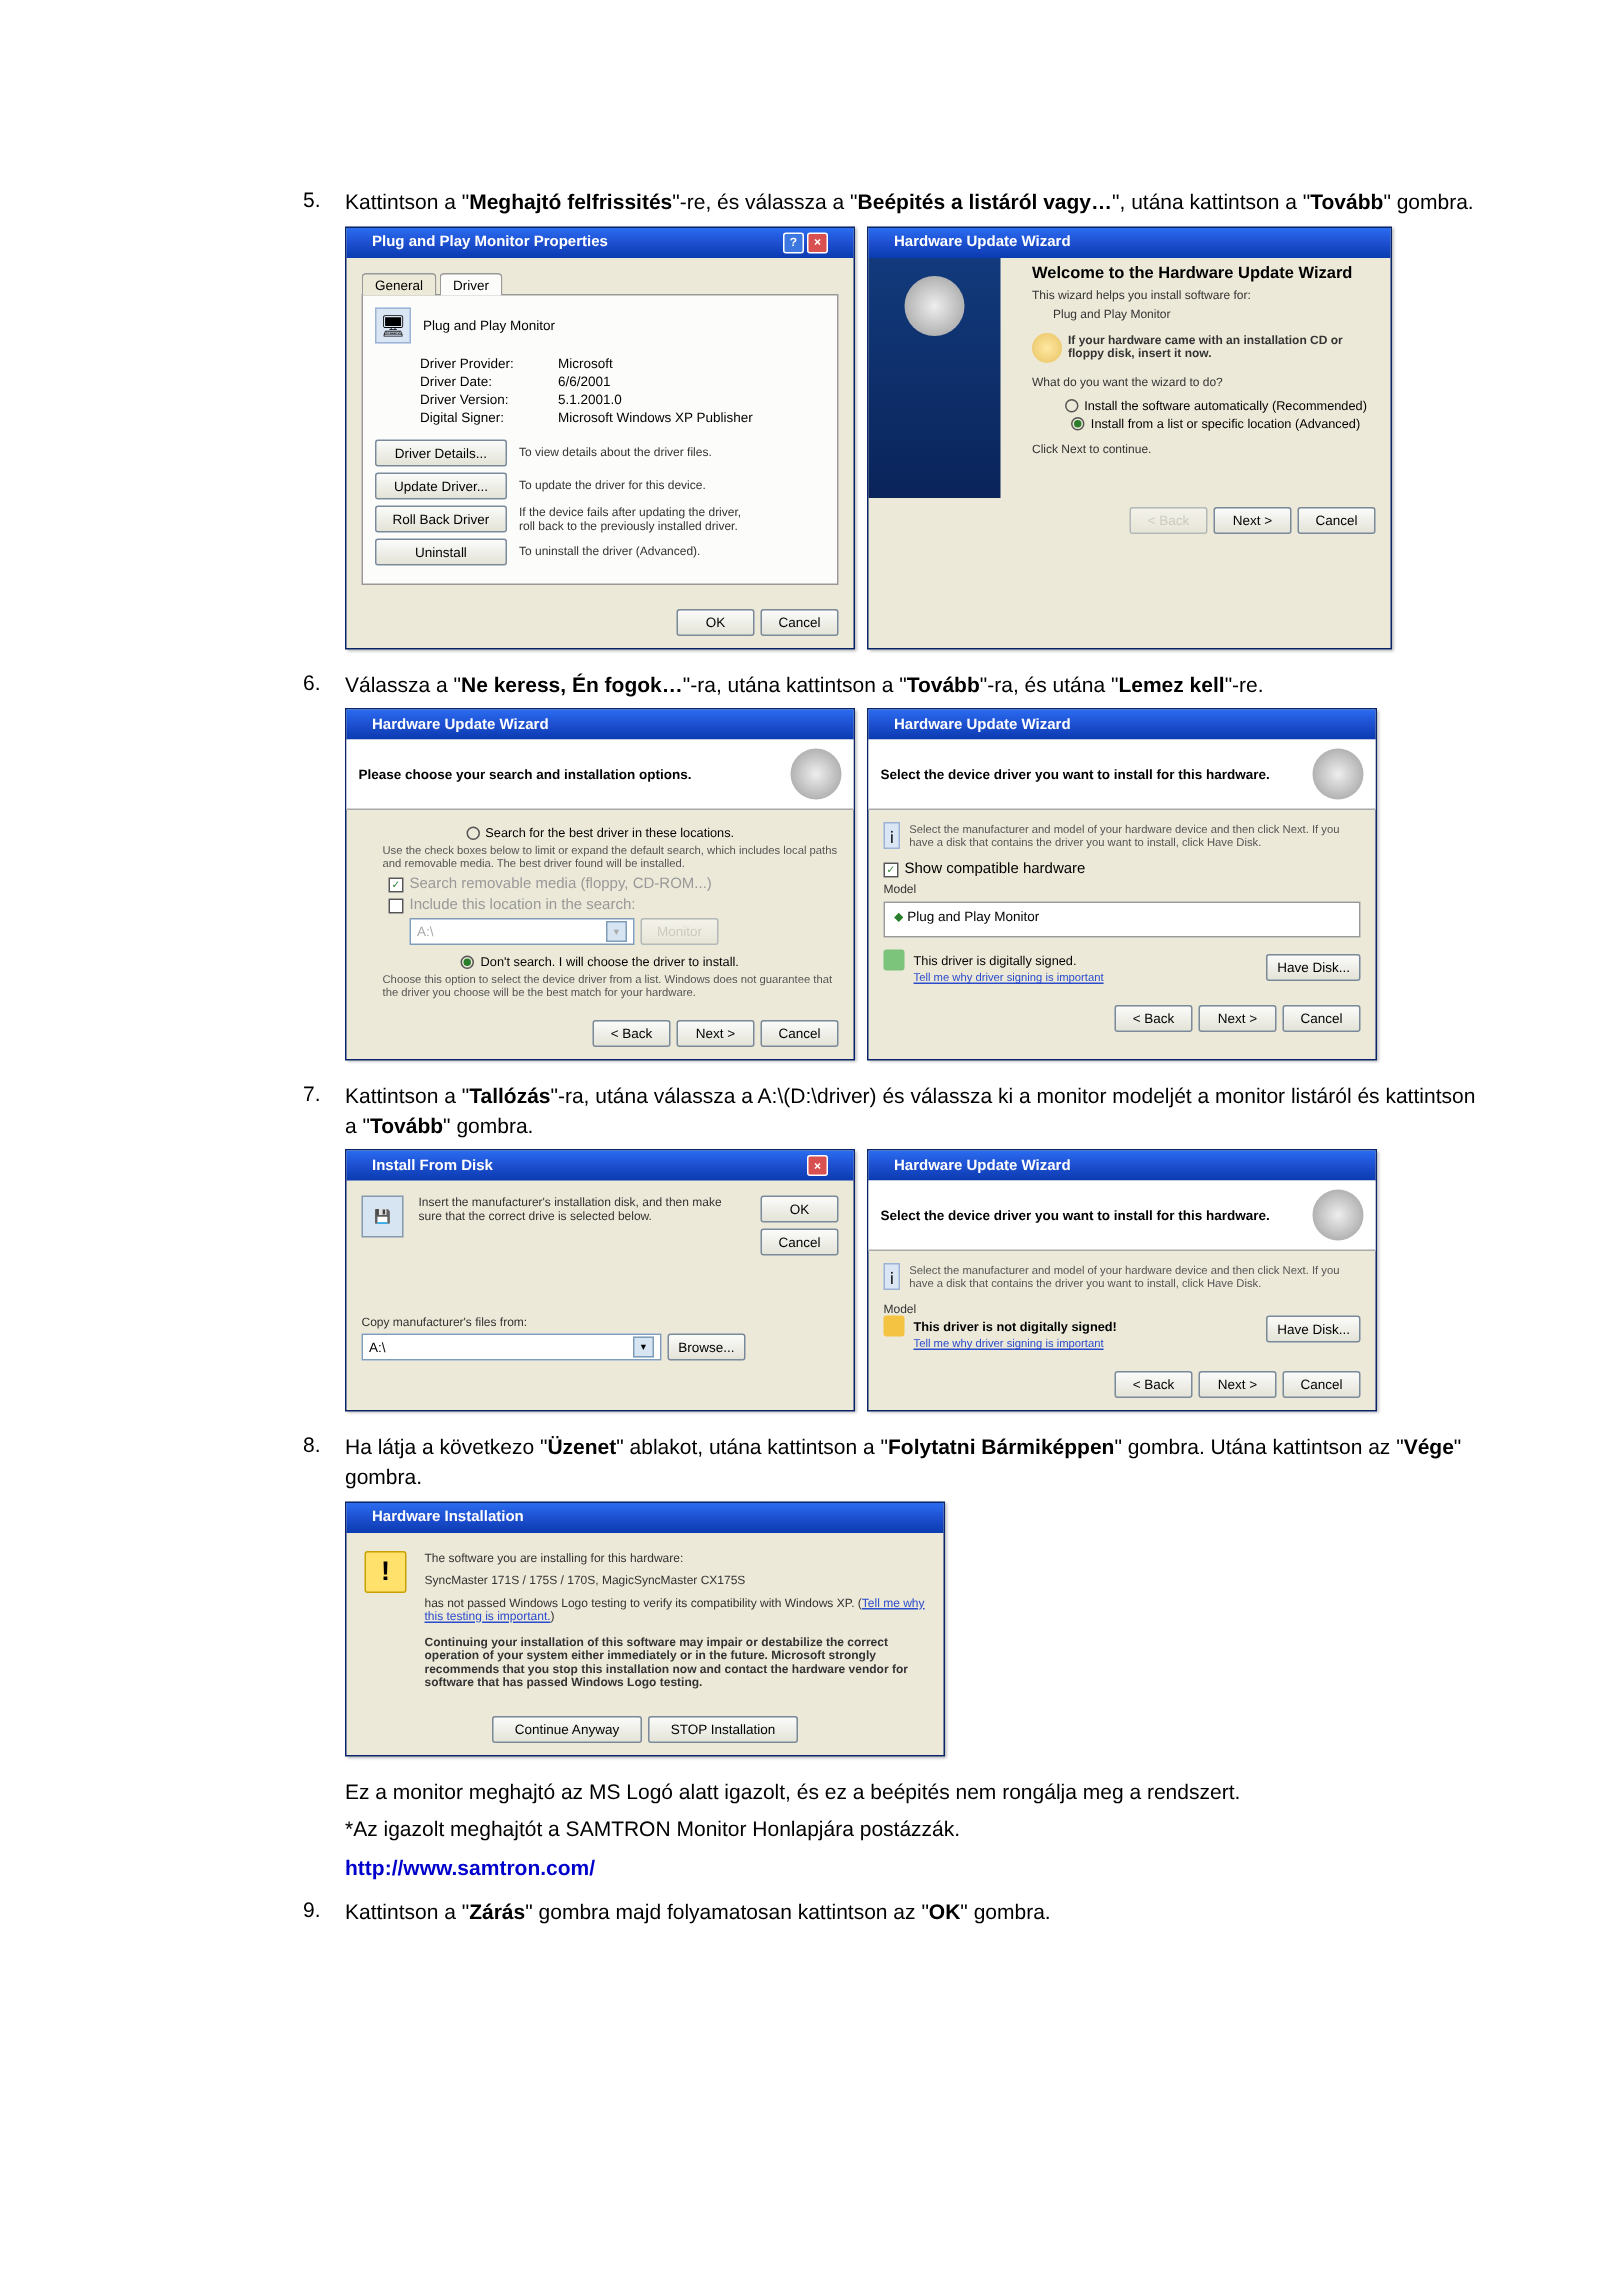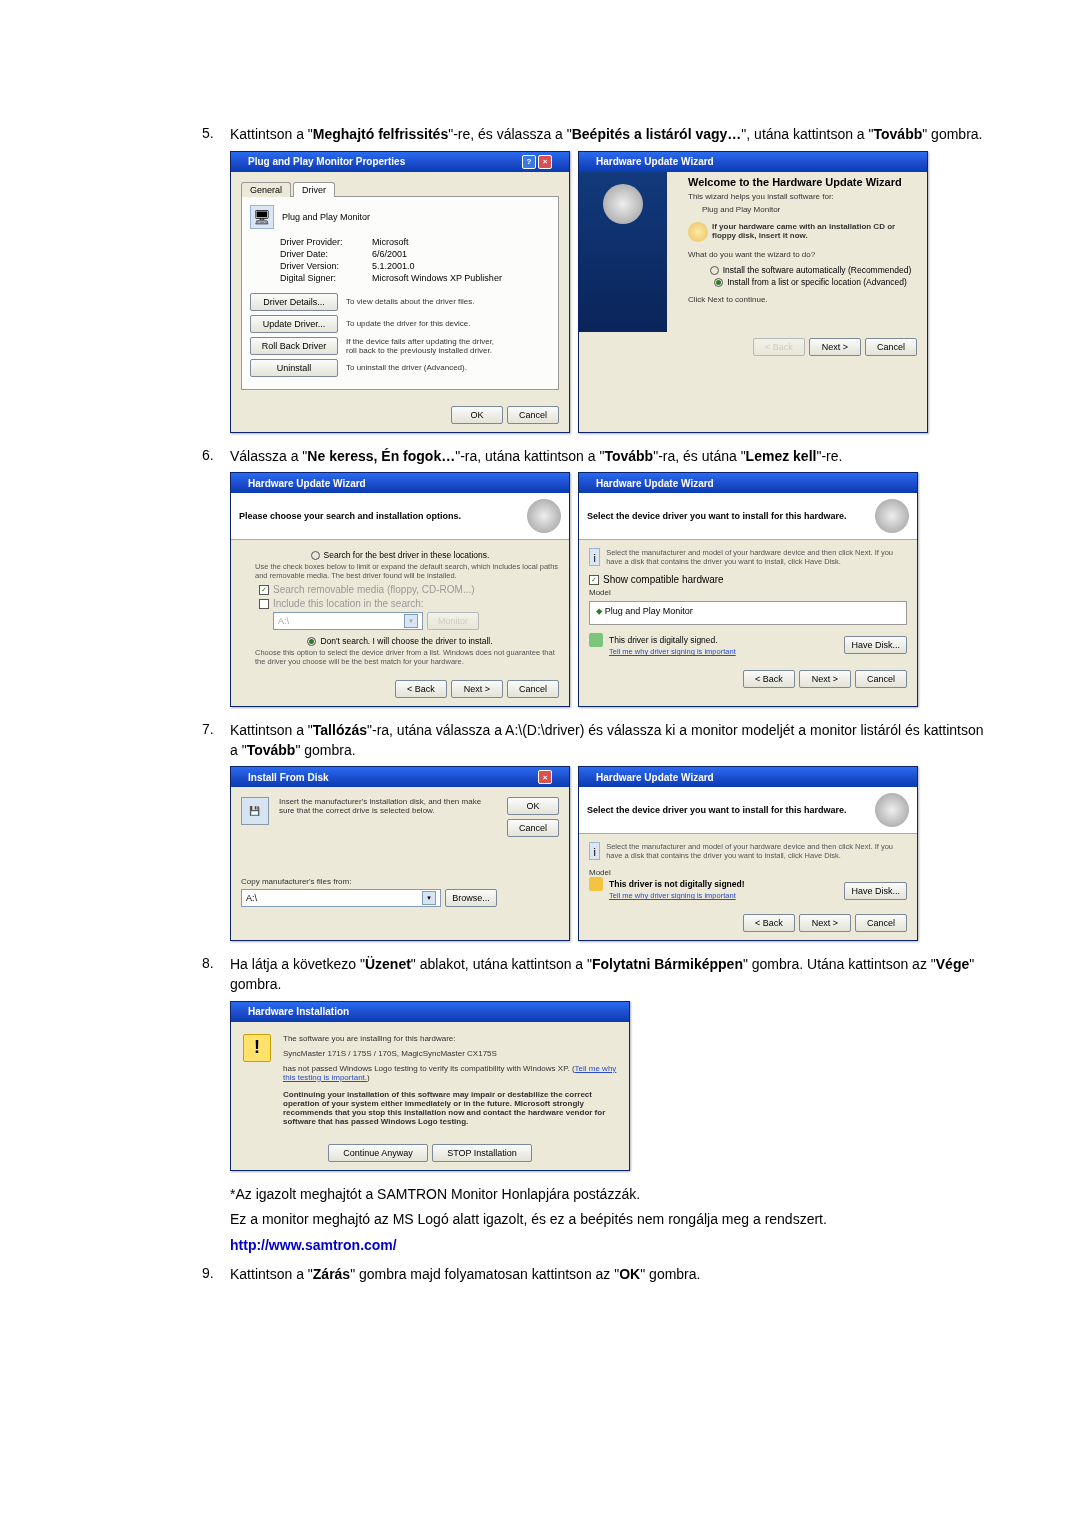--- a/index.html
+++ b/index.html
@@ -399,21 +399,21 @@
       <div class="subhead">
         <span>Select the device driver you want to install for this hardware.</span>
         <div class="cdicon" style="background:radial-gradient(#eee,#999);border-radius:50%"></div>
       </div>
       <div class="pane">
         <div style="display:flex;gap:6px;">
           <div class="iconbox" style="width:18px;height:18px;font-size:11px">ℹ</div>
           <span class="tinier">Select the manufacturer and model of your hardware device and then click Next. If you have a disk that contains the driver you want to install, click Have Disk.</span>
         </div>
         <div class="tiny" style="margin-top:8px">Model</div>
-        <div style="display:flex;align-items:flex-end;gap:6px;">
+        <div style="display:flex;align-items:flex-start;gap:6px;">
           <div style="flex:1">
             <div class="signline">
                     <div class="sigico warn"></div>
                     <span class="bold">This driver is not digitally signed!</span>
                   </div>
             <div class="bluelink tinier" style="margin-left:20px">Tell me why driver signing is important</div>
           </div>
           <button class="xpbtn">Have Disk...</button>
         </div>
       </div>
@@ -445,22 +445,22 @@
           </div>
           <div class="tiny bold" style="margin-top:8px">Continuing your installation of this software may impair or destabilize the correct operation of your system either immediately or in the future. Microsoft strongly recommends that you stop this installation now and contact the hardware vendor for software that has passed Windows Logo testing.</div>
         </div>
       </div>
       <div class="row-btns" style="justify-content:center">
         <button class="xpbtn" style="min-width:100px">Continue Anyway</button>
         <button class="xpbtn" style="min-width:100px">STOP Installation</button>
       </div>
     </div>
   </div>
+  <div class="step-text">Ez a monitor meghajtó az MS Logó alatt igazolt, és ez a beépités nem rongálja meg a rendszert.</div>
   <div class="step-text">*Az igazolt meghajtót a SAMTRON Monitor Honlapjára postázzák.</div>
-  <div class="step-text">Ez a monitor meghajtó az MS Logó alatt igazolt, és ez a beépités nem rongálja meg a rendszert.</div>
   <div class="step-text"><span class="link bold">http://www.samtron.com/</span></div>
 </li>
 
 <li>
   <div class="step-text">
     <span>Kattintson a "</span><span class="bold">Zárás</span><span>" gombra majd folyamatosan kattintson az "</span><span class="bold">OK</span><span>" gombra.</span>
   </div>
 </li>
 
 </ol>

